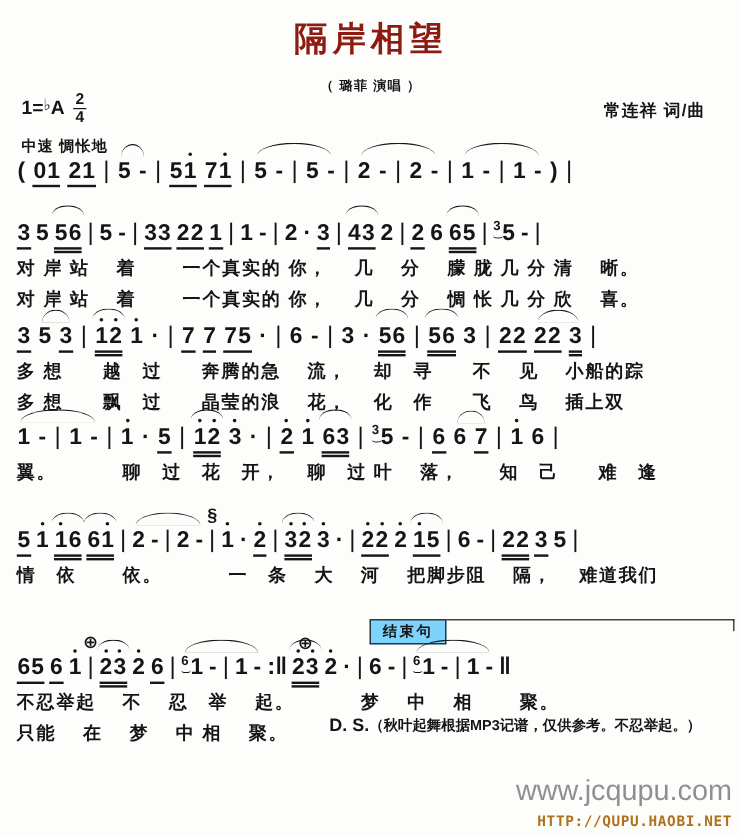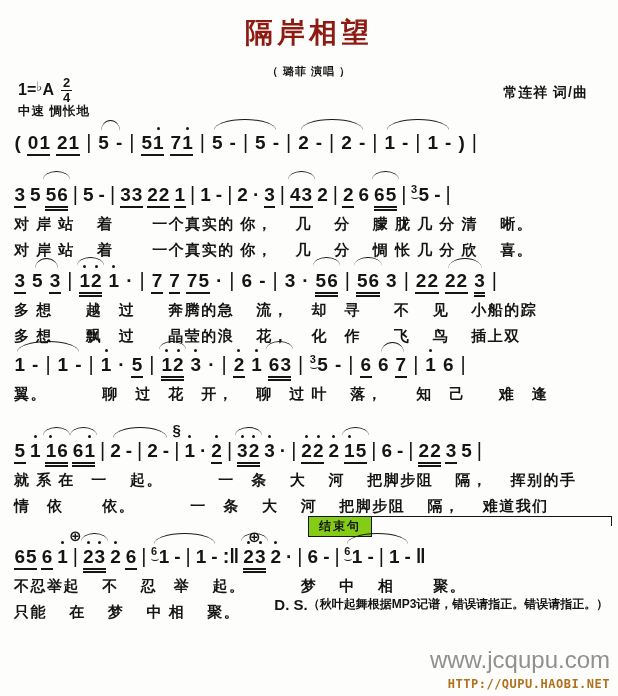--- a/index.html
+++ b/index.html
@@ -12,21 +12,21 @@
   .title{margin-top:14px;text-align:center;font-size:28px;font-weight:700;
          letter-spacing:4px;color:#8e1b12;}
   .subtitle{margin-top:12px;text-align:center;font-size:11px;font-weight:700;letter-spacing:1px;}
   .credit{position:absolute;top:84px;right:30px;font-size:14px;font-weight:700;letter-spacing:1px;}
   .keyrow{position:absolute;top:76px;left:18px;font-size:16px;font-weight:600;}
   .flat{vertical-align:4px;font-size:13px;}
   .ts{display:inline-block;vertical-align:-7px;margin-left:7px;text-align:center;
       font-weight:700;font-size:13px;line-height:1.1;}
   .tsa{display:block;border-bottom:1.5px solid #151515;padding:0 2px;}
   .tsb{display:block;}
-  .tempo{position:absolute;top:103px;left:18px;font-size:12.5px;font-weight:700;letter-spacing:1px;}
+  .tempo{position:absolute;top:114px;left:18px;font-size:12.5px;font-weight:700;letter-spacing:1px;}
   
   .sys{position:absolute;left:14px;width:596px;}
   #sys0{top:116px;} #sys1{top:168px;} #sys2{top:254px;}
   #sys3{top:338px;} #sys4{top:424px;} #sys5{top:530px;}
   .mline{display:flex;align-items:baseline;gap:6px;font-size:19px;font-weight:700;line-height:1;}
   .mline.tight{gap:4px;}
   .tok{position:relative;display:inline-block;padding-top:16px;line-height:1;}
   .ch{position:relative;display:inline-block;padding:0 .5px;}
   .ch.hd::before{content:"";position:absolute;top:-6px;left:50%;margin-left:-1.5px;
                  width:3px;height:3px;border-radius:50%;background:#151515;}
@@ -47,21 +47,21 @@
   .sym{position:absolute;top:-2px;left:50%;transform:translateX(-50%);
        font-size:15px;font-weight:700;line-height:1;}
   .lyr{margin-top:5px;font-size:15px;font-weight:600;letter-spacing:1.5px;
        white-space:pre;line-height:21px;}
   .lyr-row{display:flex;align-items:flex-start;}
   .ds{margin-left:34px;font-size:15px;font-weight:700;white-space:pre;}
   .ds-note{font-size:12px;font-weight:700;white-space:pre;}
   
   .endbox{position:absolute;left:294px;top:-14px;width:304px;display:flex;align-items:flex-start;}
   .endbox-label{border:1.5px solid #151515;font-size:12px;font-weight:700;
-                padding:1px 10px;letter-spacing:2px;background:#84cc16;}
+                padding:1px 10px;letter-spacing:2px;background:#7dd3fc;}
   .endbox-line{flex:1;height:9px;border-top:1.5px solid #151515;border-right:1.5px solid #151515;}
   
   .wm1{position:absolute;right:8px;bottom:22px;font-size:24px;color:#909090;font-weight:400;}
   .wm2{position:absolute;right:8px;bottom:5px;font-size:12px;font-weight:700;color:#b0701c;
        font-family:"DejaVu Sans Mono","Liberation Mono",monospace;
        text-transform:uppercase;letter-spacing:.5px;}
 </style>
 </head>
 <body>
 
@@ -255,21 +255,20 @@
       <span class="tok u1 arc"><span class="ch hd">1</span><span class="ch">5</span></span>
       <span class="tok bar"><span class="ch">|</span></span>
       <span class="tok"><span class="ch">6</span></span>
       <span class="tok"><span class="ch">-</span></span>
       <span class="tok bar"><span class="ch">|</span></span>
       <span class="tok u2"><span class="ch">2</span><span class="ch">2</span></span>
       <span class="tok u1"><span class="ch">3</span></span>
       <span class="tok"><span class="ch">5</span></span>
       <span class="tok bar"><span class="ch">|</span></span>
     </div>
-  <div class="lyr">就 系 在　一　 起。　　　 一　条　 大　 河　 把脚步阻　 隔，　 挥别的手</div>
   <div class="lyr">情　依　　 依。　　　 一　条　 大　 河　 把脚步阻　 隔，　 难道我们</div>
 </div>
 
 <div class="sys" id="sys5">
   <div class="endbox">
     <span class="endbox-label">结束句</span>
     <span class="endbox-line"></span>
   </div>
   <div class="mline tight">
       <span class="tok u1"><span class="ch">6</span><span class="ch">5</span></span>
@@ -301,18 +300,18 @@
         <span class="tok bar"><span class="ch">|</span></span>
         <span class="tok"><span class="ch">1</span></span>
         <span class="tok"><span class="ch">-</span></span>
       </span>
       <span class="tok bar rep"><span class="ch">‖</span></span>
     </div>
   <div class="lyr">不忍举起　 不　 忍　举　 起。　　　 梦　 中　 相　　 聚。</div>
   <div class="lyr-row">
     <span class="lyr">只能　 在　 梦　 中 相　 聚。</span>
     <span class="ds">D. S.</span>
-    <span class="ds-note">（秋叶起舞根据MP3记谱，错误请指正。错误请指正。）</span>
+    <span class="ds-note">（秋叶起舞根据MP3记谱，仅供参考。不忍举起。）</span>
   </div>
 </div>
 
 <div class="wm1">www.jcqupu.com</div>
 <div class="wm2">http://qupu.haobi.net</div>
 
 </body></html>

